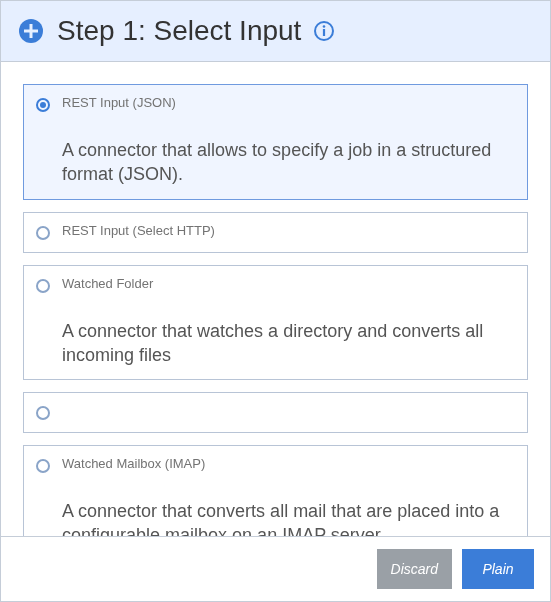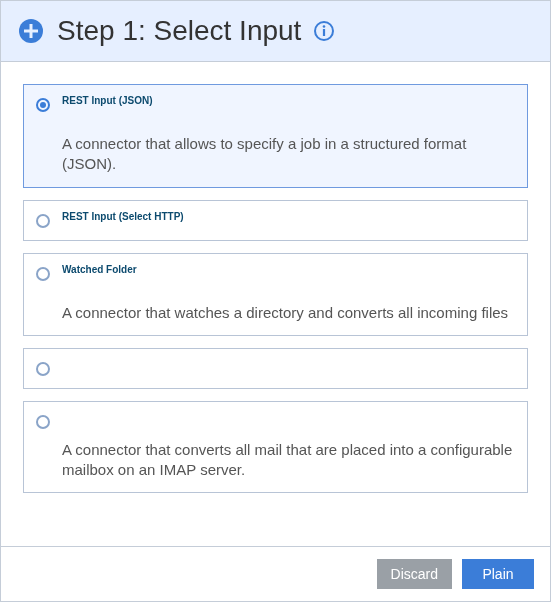--- a/index.html
+++ b/index.html
@@ -64,46 +64,47 @@
     position: absolute;
     width: 6px;
     height: 6px;
     background: #3b7dd8;
     border-radius: 50%;
     top: 2px;
     left: 2px;
   }
   .option-text { flex: 1; }
   .option-title {
-    font-weight: 700;
-    font-size: 10px;
-    color: #0c4a6e;
+    font-weight: 400;
+    font-size: 13px;
+    color: #737373;
     margin-bottom: 2px;
   }
   .option-desc {
-    font-size: 15px;
+    font-size: 18px;
     color: #555;
     line-height: 1.35;
     margin-top: 28px;
   }
   .footer {
     border-top: 1px solid #c5cdd8;
     padding: 12px 16px;
     display: flex;
     justify-content: flex-end;
     gap: 10px;
   }
   .btn {
     min-width: 72px;
-    height: 30px;
+    height: 40px;
     border: none;
     font-size: 14px;
     cursor: pointer;
     color: #fff;
     padding: 0 14px;
+    font-style: italic;
   }
   .btn-discard { background: #9aa0a6; }
   .btn-next { background: #3b7dd8; }
 </style>
 </head>
 <body>
 
 <div class="header">
   <span class="plus-icon">
     <svg width="28" height="28" viewBox="0 0 28 28">
@@ -142,20 +143,21 @@
         <div class="option-title">Watched Folder</div>
         <div class="option-desc">A connector that watches a directory and converts all incoming files</div>
       </div>
     </div>
     <div class="option">
       <div class="radio"></div>
     </div>
     <div class="option">
       <div class="radio"></div>
       <div class="option-text">
+        <div class="option-title">Watched Mailbox (IMAP)</div>
         <div class="option-desc">A connector that converts all mail that are placed into a configurable mailbox on an IMAP server.</div>
       </div>
     </div>
   </div>
 
 <div class="footer">
   <button class="btn btn-discard">Discard</button>
   <button class="btn btn-next">Plain</button>
 </div>
 

